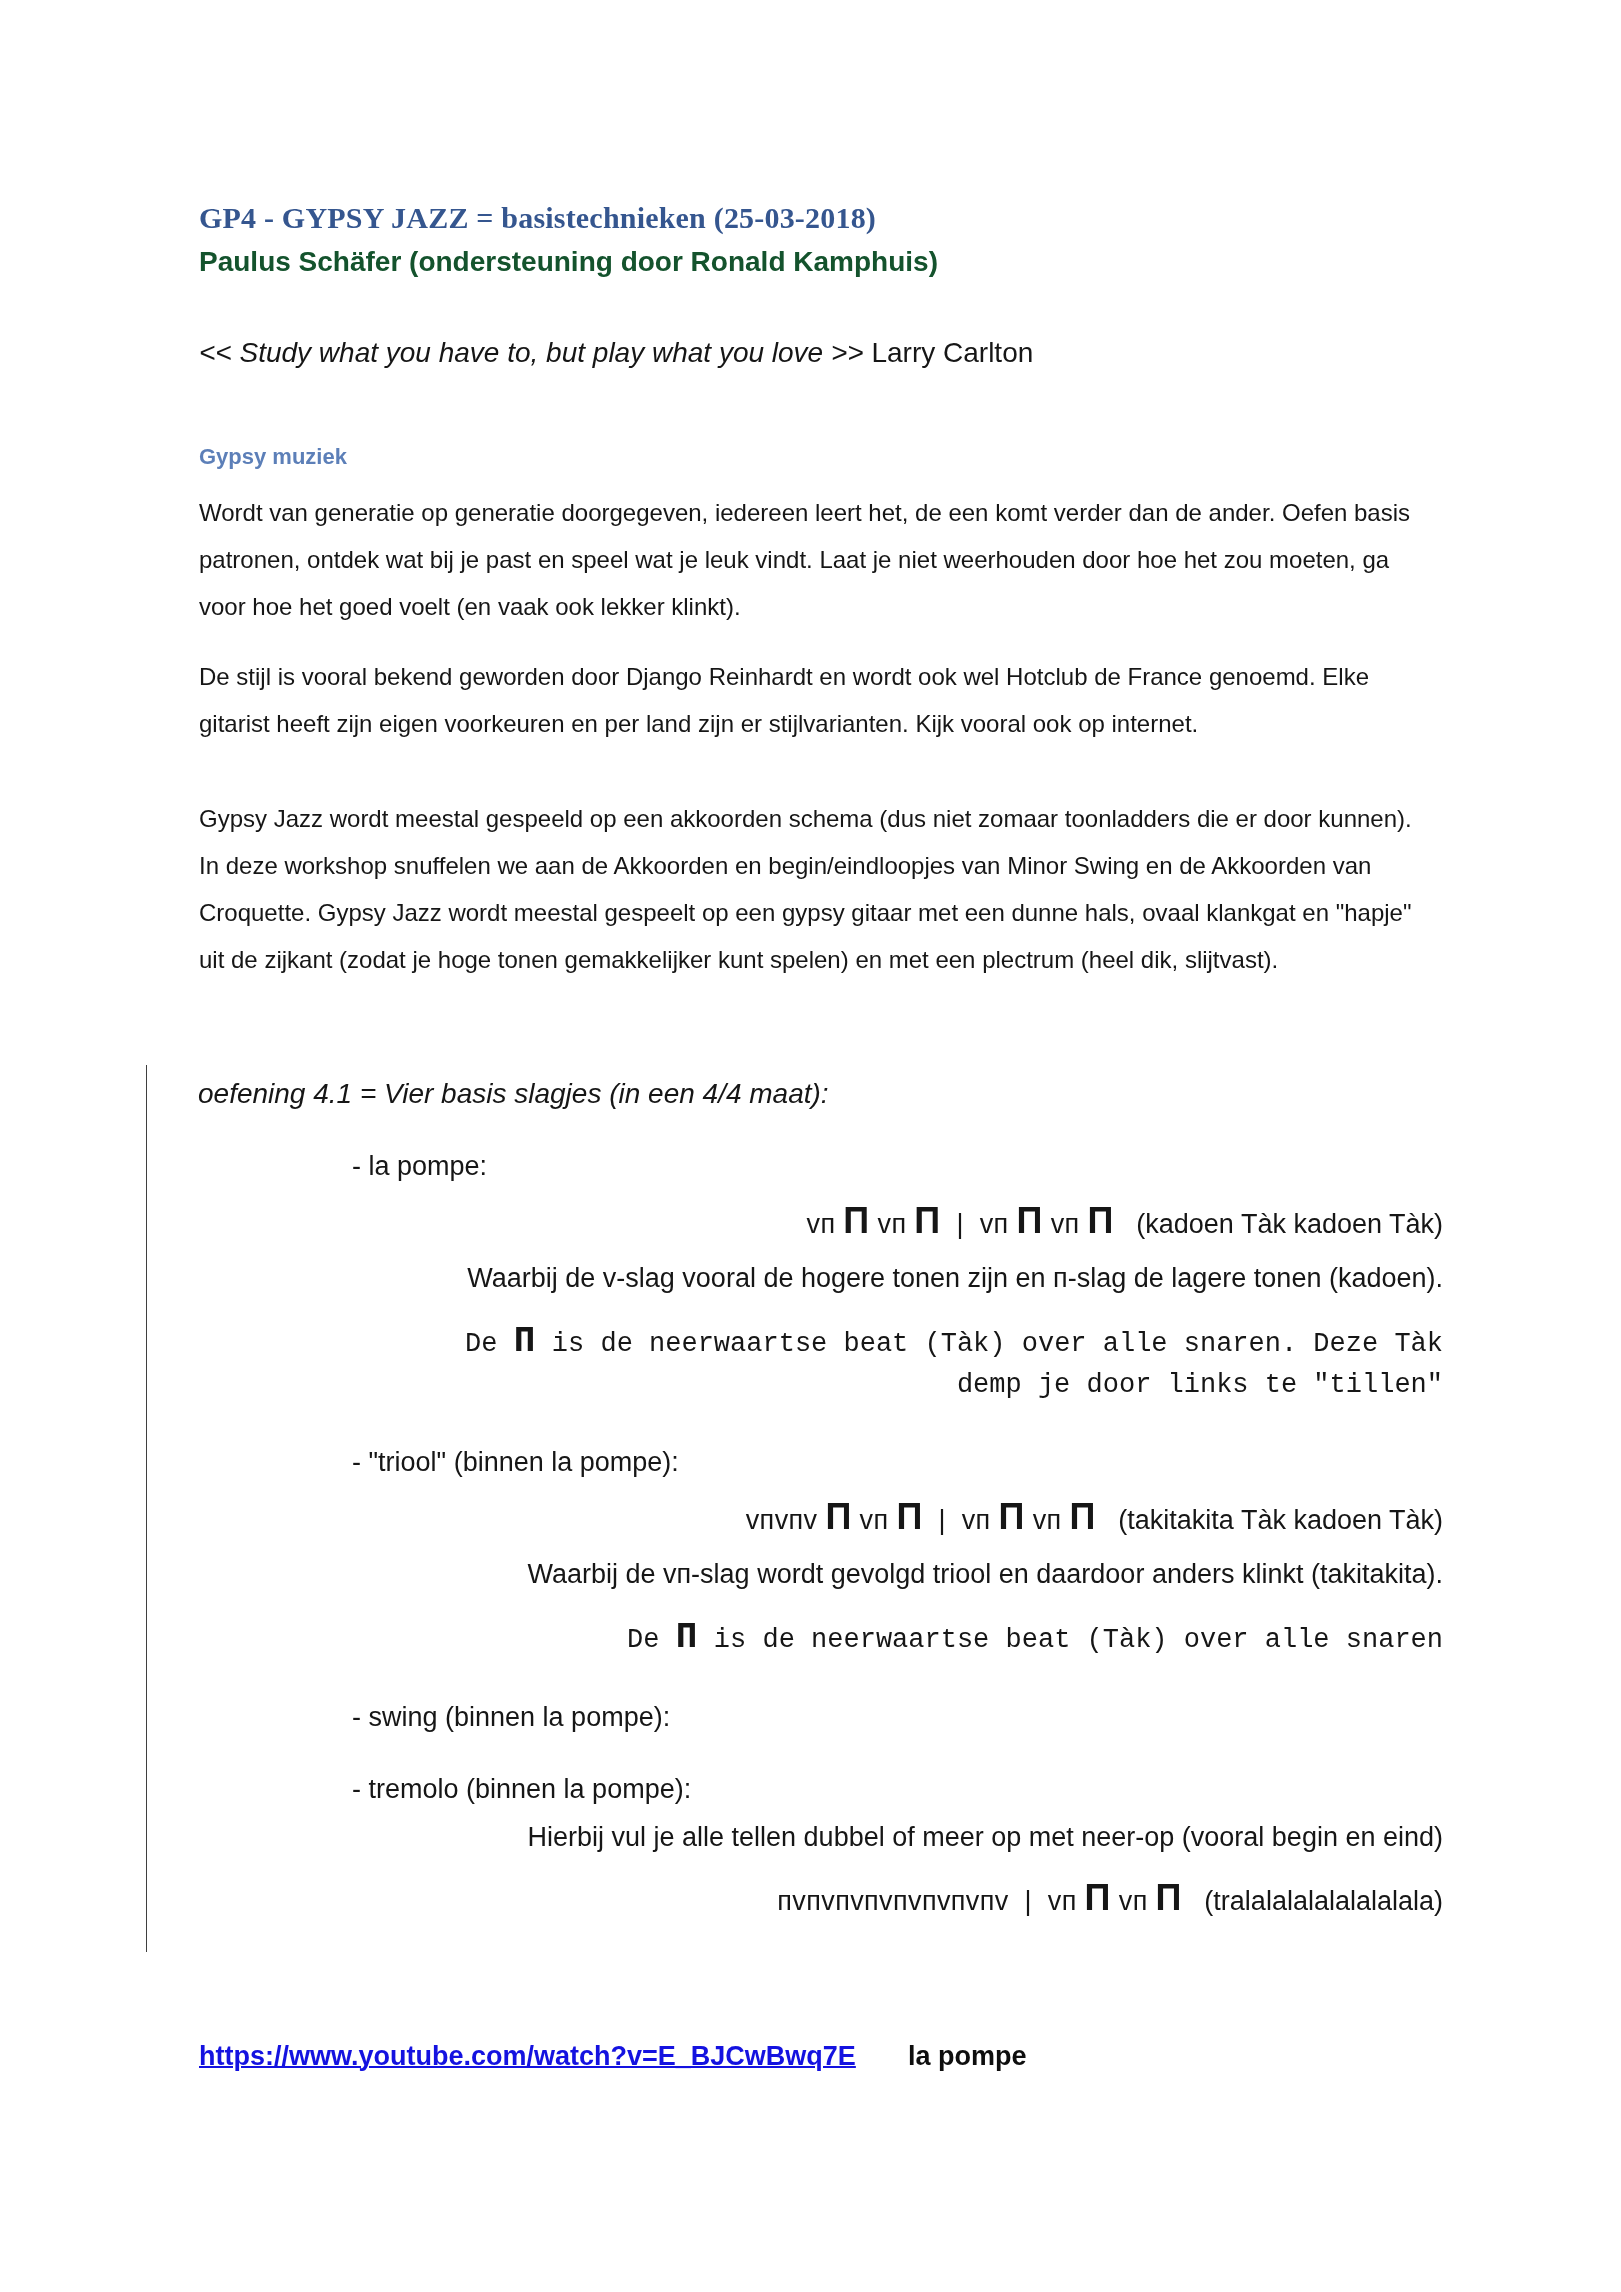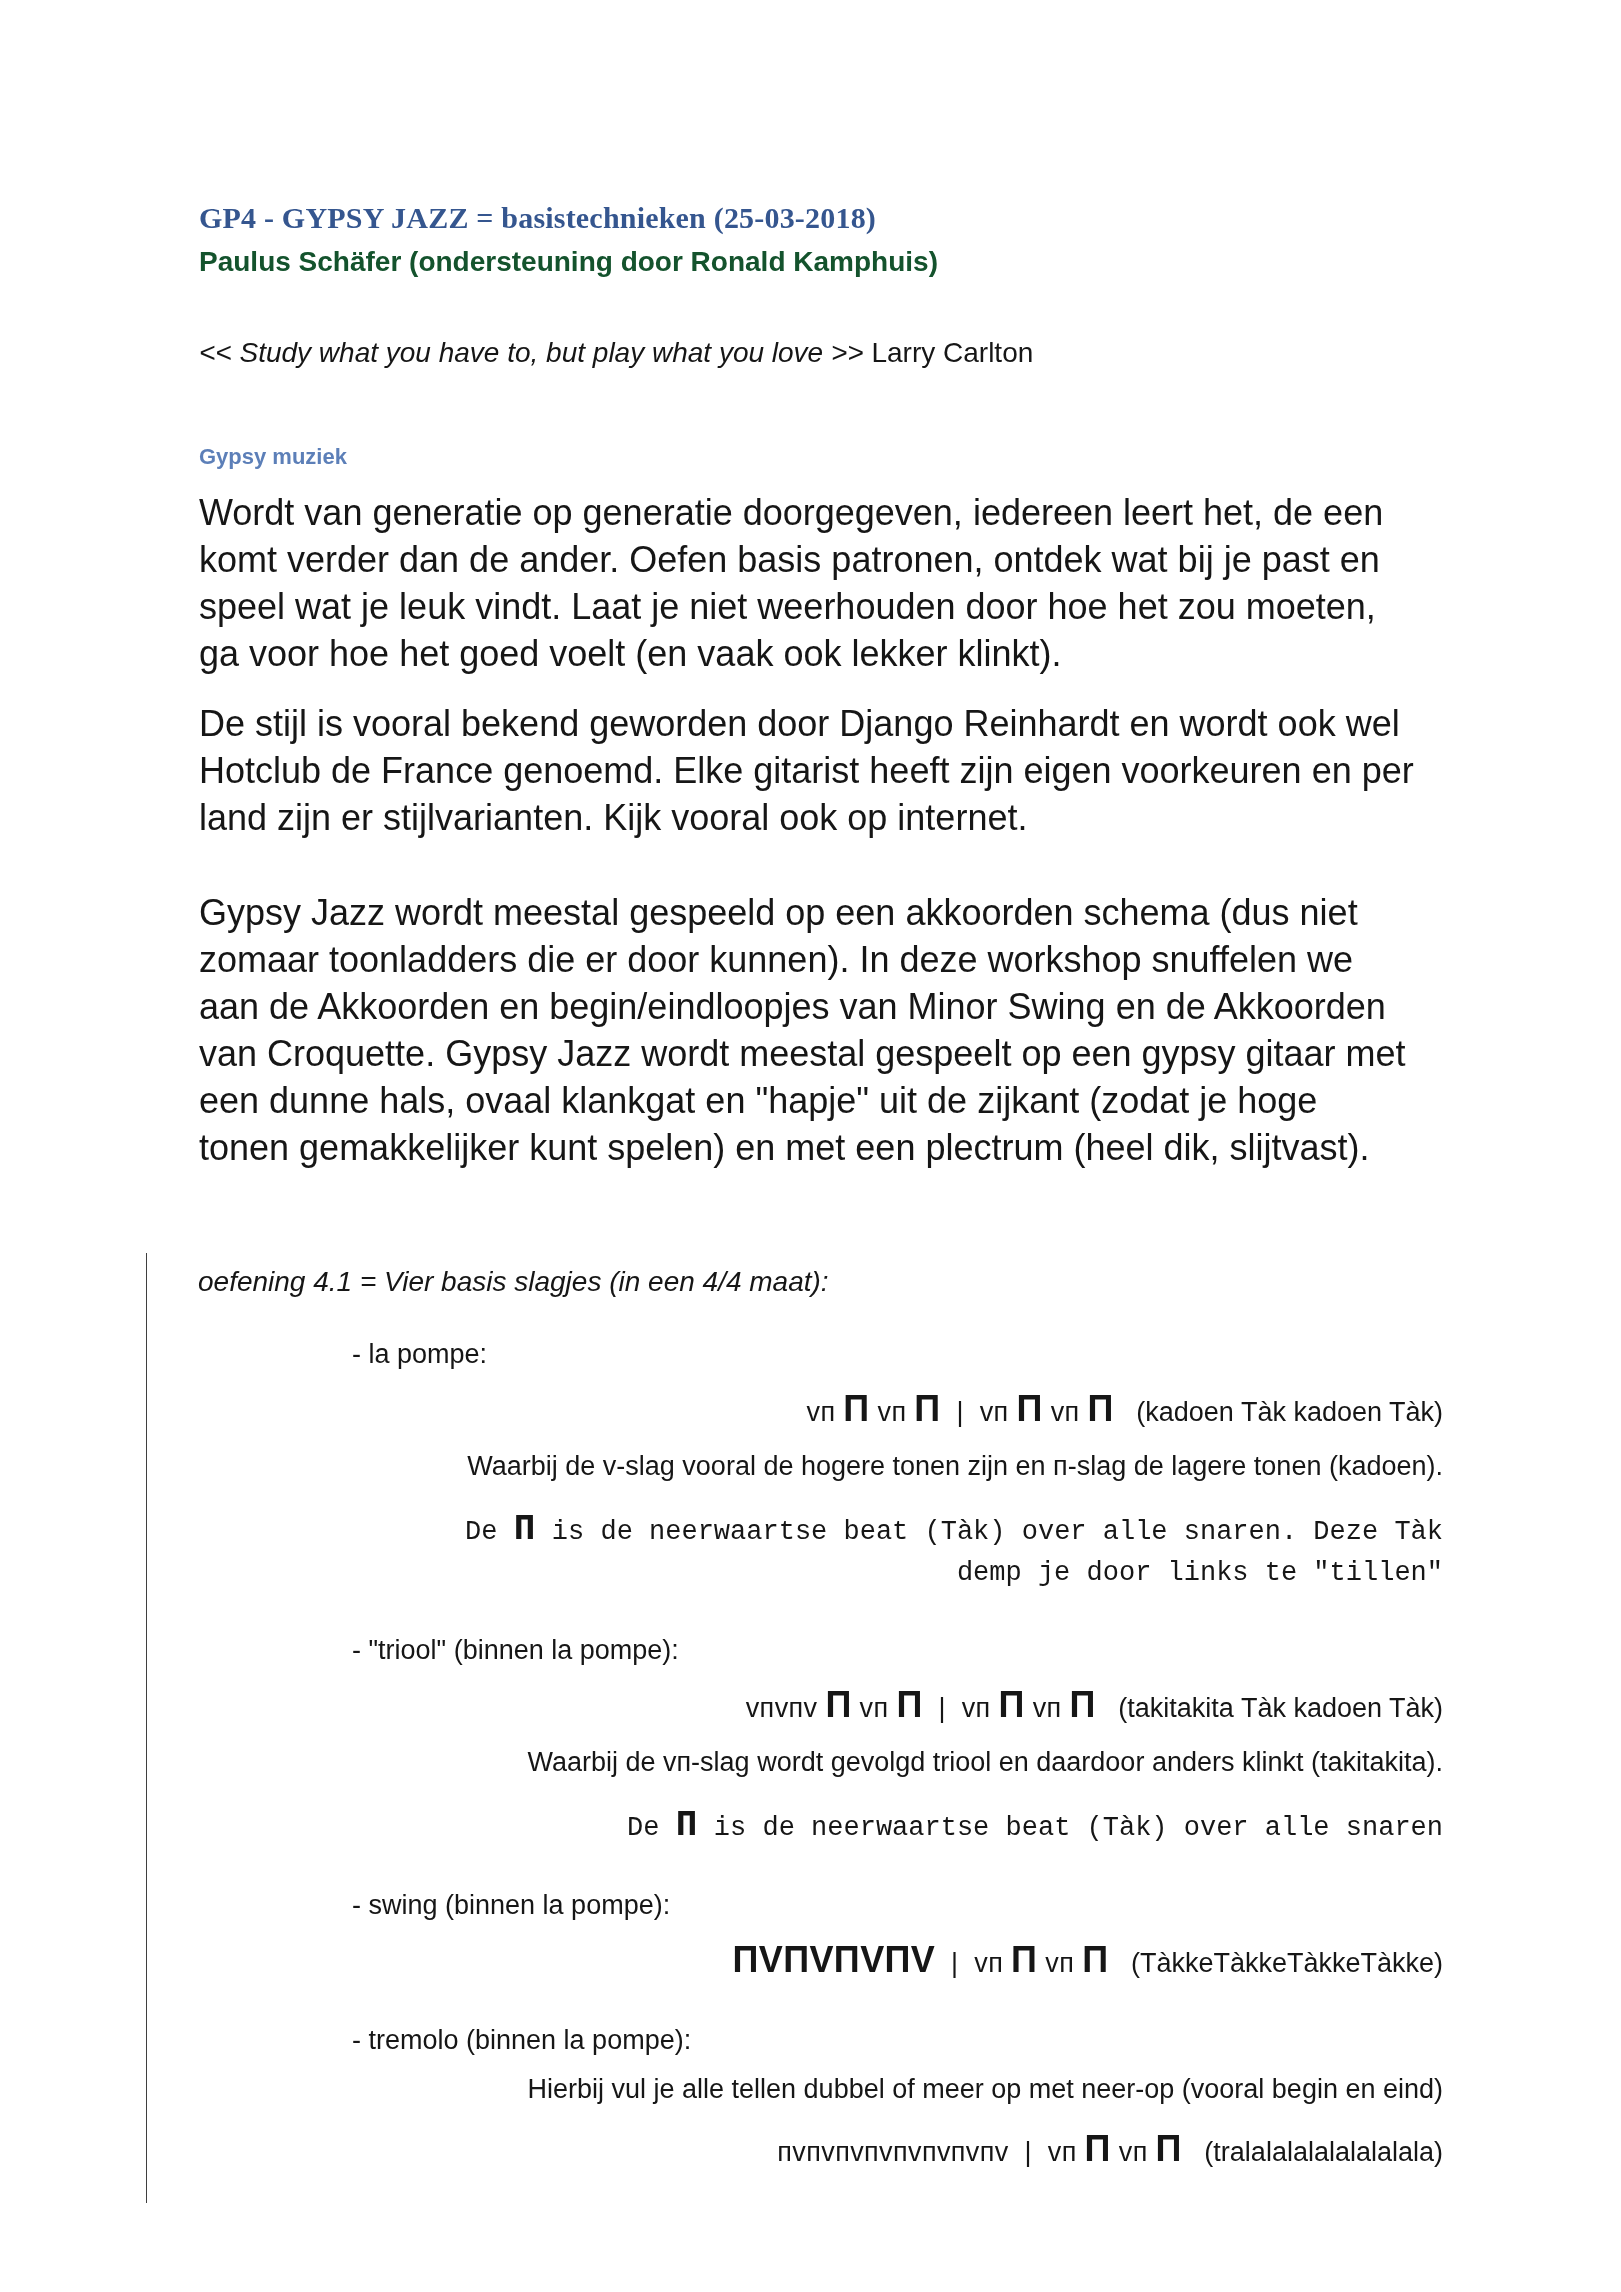--- a/index.html
+++ b/index.html
@@ -38,21 +38,21 @@
 
   .section-heading {
     margin-top: 75px;
     font-family: Liberation Sans, sans-serif;
     font-size: 22px;
     font-weight: 700;
     color: var(--heading);
   }
   .para {
     margin-top: 19.7px;
-    font-size: 36px;
+    font-size: 24px;
     line-height: 47px;
     max-width: 1218px;
   }
   .para + .para { margin-top: 23px; }
   .para.spaced { margin-top: 48px; }
 
   .ex-box {
     margin-top: 82px;
     margin-left: -53px;
     border-left: 1.8px solid var(--rule);
@@ -122,21 +122,20 @@
 
     <div class="ex-item">
       <div class="ex-label">- "triool" (binnen la pompe):</div>
       <div class="ex-line rhythm"><span class="seg-s">vпvпv </span><span class="seg-b">П</span><span class="seg-s"> vп </span><span class="seg-b">П</span><span class="seg-s">  |  </span><span class="seg-s">vп </span><span class="seg-b">П</span><span class="seg-s"> vп </span><span class="seg-b">П</span><span class="seg-t">   (takitakita Tàk kadoen Tàk)</span></div>
       <div class="ex-line"><span class="seg-t">Waarbij de vп-slag wordt gevolgd triool en daardoor anders klinkt (takitakita).</span></div>
       <div class="ex-line gap"><span class="seg-t">De </span><span class="seg-b">П</span><span class="seg-t"> is de neerwaartse beat (Tàk) over alle snaren</span></div>
     </div>
 
     <div class="ex-item">
       <div class="ex-label">- swing (binnen la pompe):</div>
-      <div class="ex-line rhythm"><span class="seg-b">ПVПVПVПV</span><span class="seg-s">  |  </span><span class="seg-s">vп </span><span class="seg-b">П</span><span class="seg-s"> vп </span><span class="seg-b">П</span><span class="seg-t">   (TàkkeTàkkeTàkkeTàkke)</span></div>
     </div>
 
     <div class="ex-item">
       <div class="ex-label">- tremolo (binnen la pompe):</div>
       <div class="ex-line"><span class="seg-t">Hierbij vul je alle tellen dubbel of meer op met neer-op (vooral begin en eind)</span></div>
       <div class="ex-line rhythm"><span class="seg-s">пvпvпvпvпvпvпvпv</span><span class="seg-s">  |  </span><span class="seg-s">vп </span><span class="seg-b">П</span><span class="seg-s"> vп </span><span class="seg-b">П</span><span class="seg-t">   (tralalalalalalalalala)</span></div>
     </div>
   </div>
 
   <div class="links">

